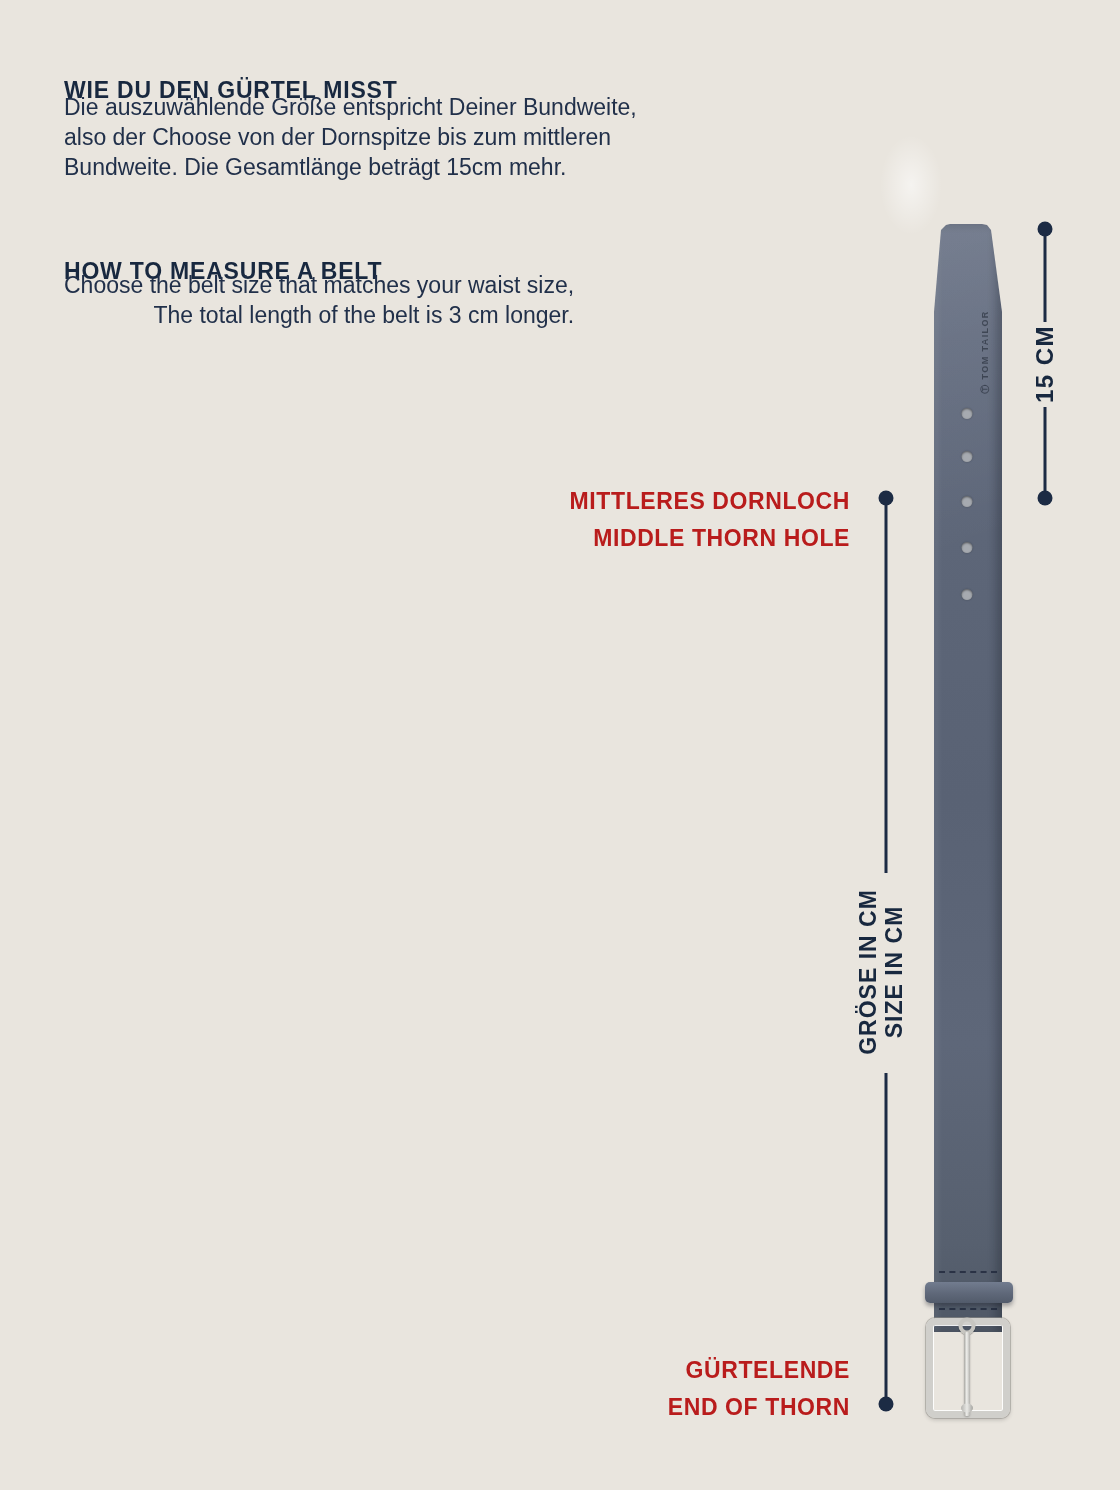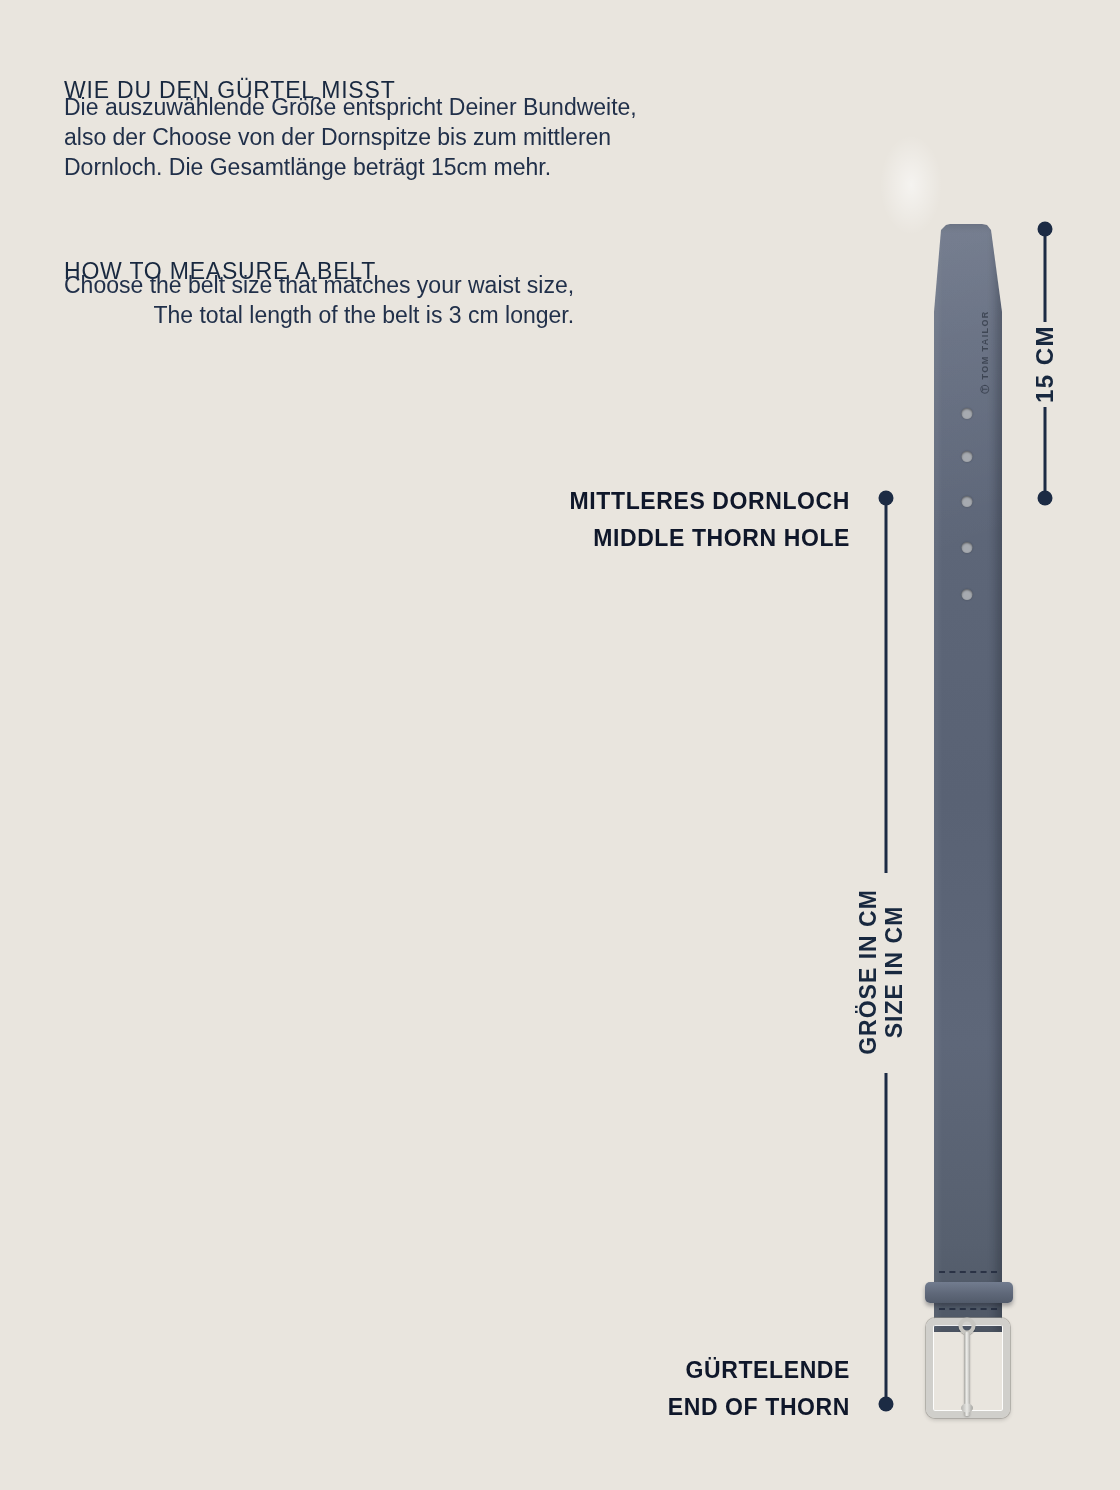--- a/index.html
+++ b/index.html
@@ -15,21 +15,21 @@
     background: #e9e5de;
     overflow: hidden;
     color: #1c2b44;
   }
 
   
   .copy-heading {
     position: absolute;
     left: 64px;
     font-size: 23px;
-    font-weight: 400;
+    font-weight: 700;
     letter-spacing: 0.8px;
     color: #18283f;
     white-space: nowrap;
   }
   .copy-body {
     position: absolute;
     left: 64px;
     font-size: 23px;
     font-weight: 400;
     line-height: 30px;
@@ -43,21 +43,21 @@
 
   
   .callout {
     position: absolute;
     right: 270px;
     text-align: right;
     font-size: 23px;
     font-weight: 600;
     letter-spacing: 0.6px;
     line-height: 37px;
-    color: #0f172a;
+    color: #b91c1c;
     white-space: nowrap;
   }
   #callout-middle-hole { top: 483px; }
   #callout-belt-end    { top: 1352px; margin-left: 48px; }
 
   
   .vlabel {
     position: absolute;
     transform: translate(-50%, -50%) rotate(-90deg);
     white-space: nowrap;
@@ -228,21 +228,21 @@
 </style>
 </head>
 <body>
 
 <div id="canvas">
 
   <h2 id="de-heading" class="copy-heading">WIE DU DEN GÜRTEL MISST</h2>
   <div id="de-body" class="copy-body">
     <div>Die auszuwählende Größe entspricht Deiner Bundweite,</div>
     <div>also der Choose von der Dornspitze bis zum mittleren</div>
-    <div>Dornloch. Die Gesamtlänge beträgt 15cm mehr.</div>
+    <div>Bundweite. Die Gesamtlänge beträgt 15cm mehr.</div>
   </div>
 
   <h2 id="en-heading" class="copy-heading">HOW TO MEASURE A BELT</h2>
   <div id="en-body" class="copy-body">
     <div>Choose the belt size that matches your waist size,</div>
     <div>The total length of the belt is 3 cm longer.</div>
   </div>
 
   <div id="light-patch"></div>
 

